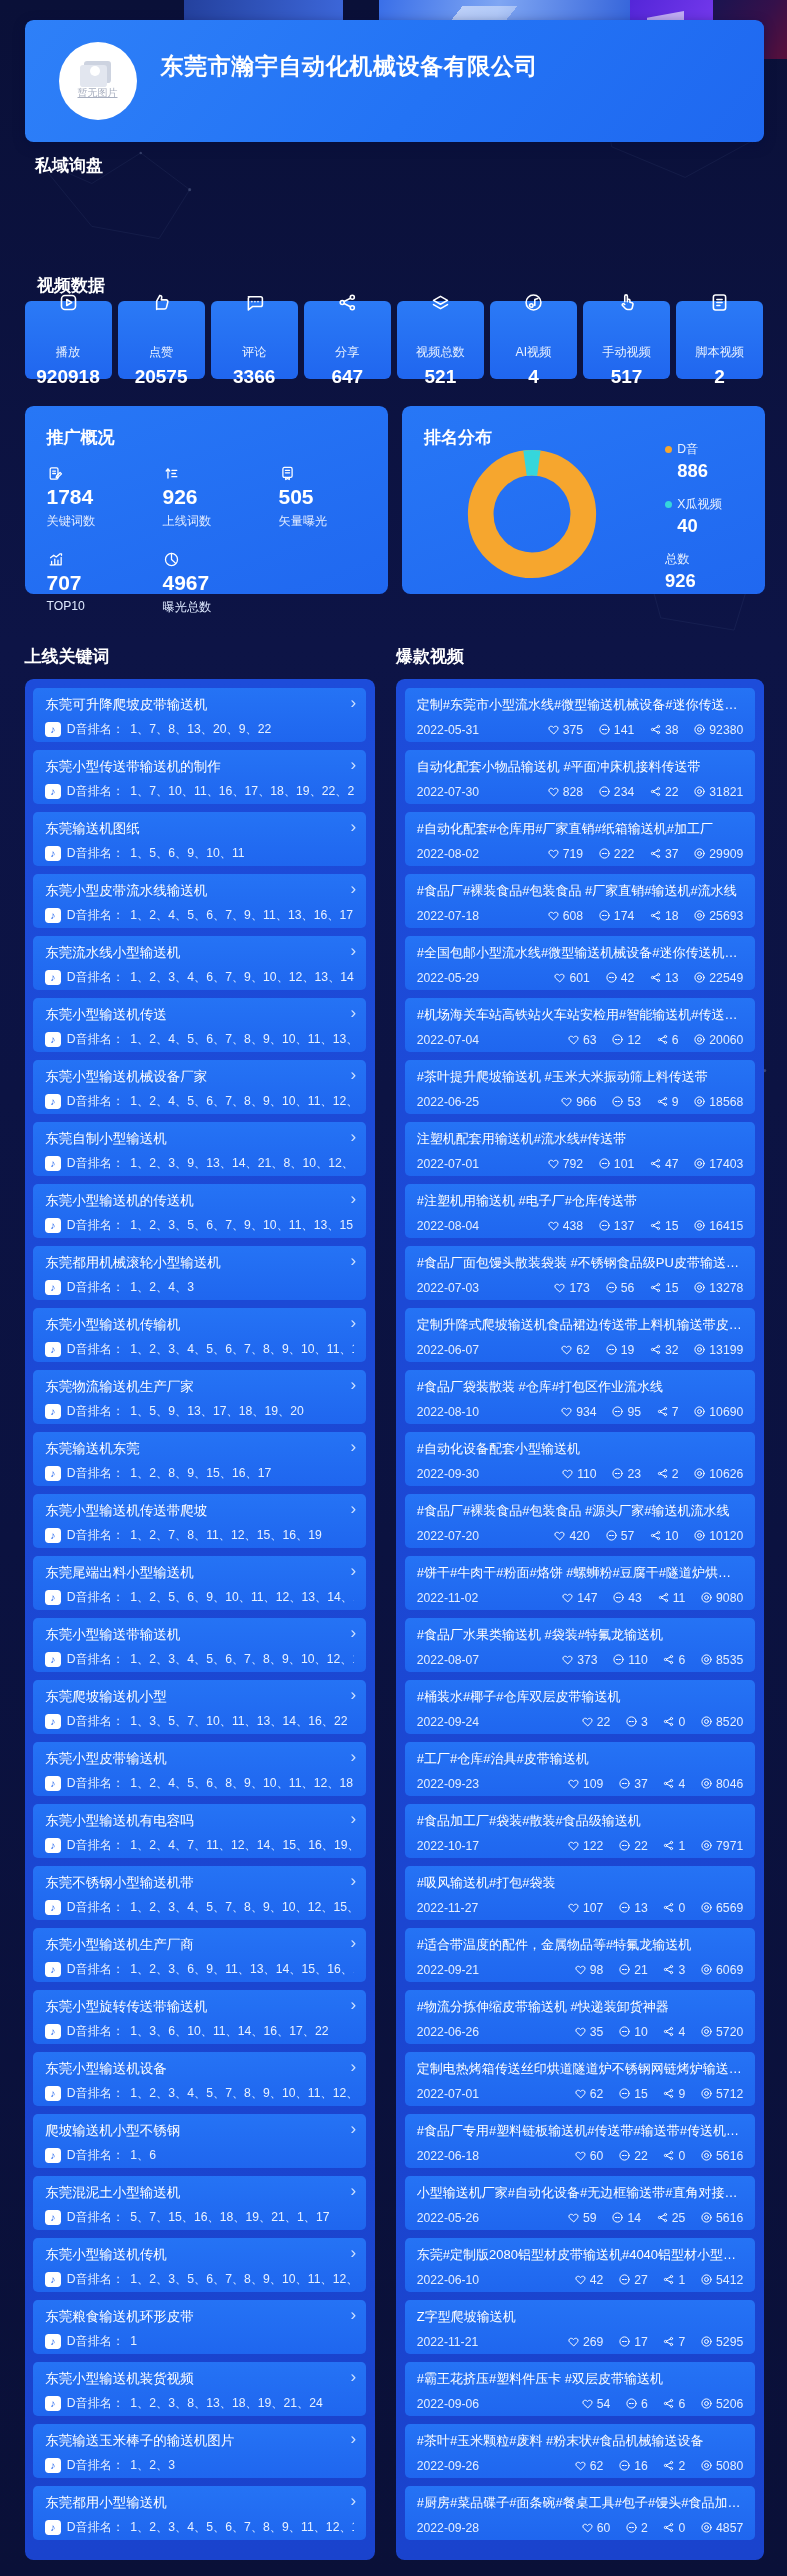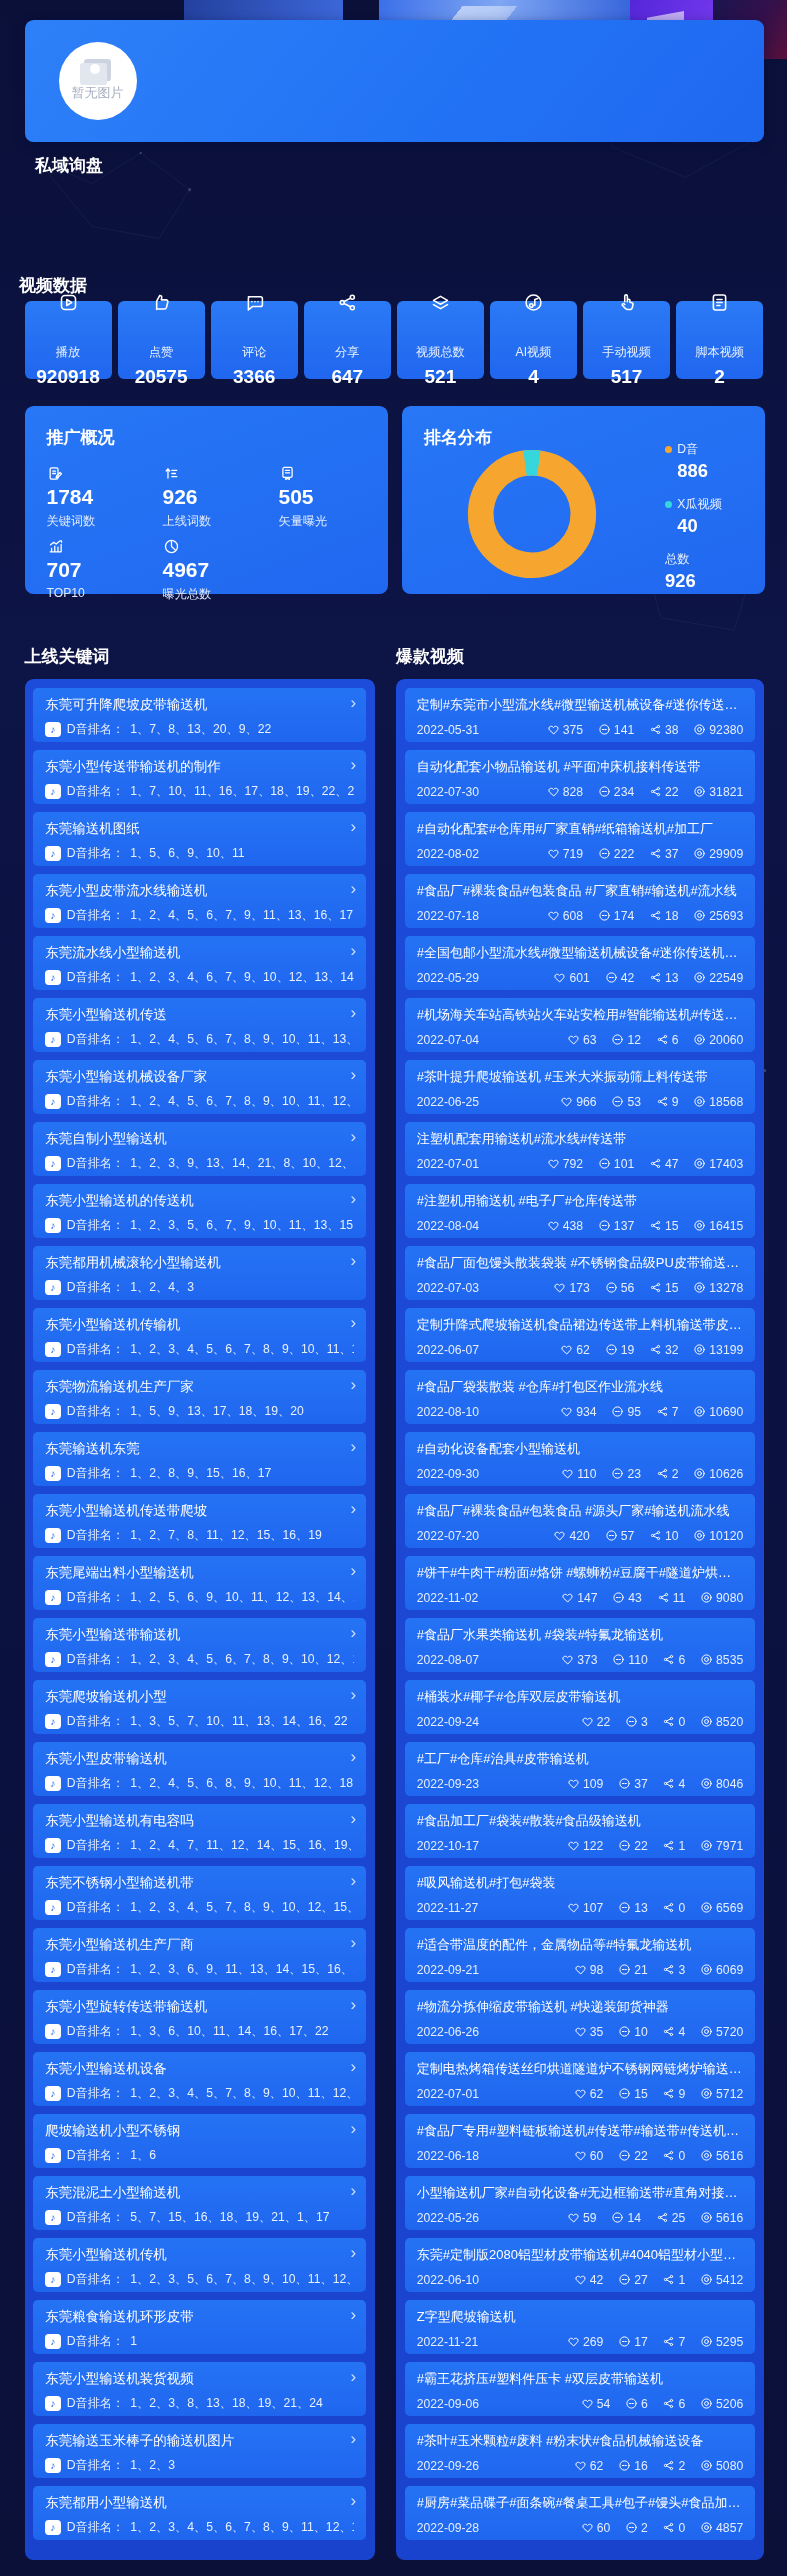--- a/index.html
+++ b/index.html
@@ -22,21 +22,21 @@
 
   
   .header-card { position:absolute; left:24.5px; top:19.6px; width:739px; height:122px; border-radius:8.6px;
     background:linear-gradient(130deg,#2e80f8 0%,#2373f5 55%,#1f68f0 100%); box-shadow:0 3.7px 12.2px rgba(0,10,60,.45); }
   .avatar { position:absolute; left:34px; top:22px; width:78px; height:78px; border-radius:50%; background:#fff;
     display:flex; flex-direction:column; align-items:center; justify-content:center; gap:3.7px; }
   .avatar-pic { width:27px; height:22px; background:#cdd3e0; border-radius:3.1px; position:relative; }
   .avatar-pic::before { content:""; position:absolute; left:-4.3px; top:4.3px; width:27px; height:22px; border-radius:3.1px;
     background:#e2e6ef; z-index:-0; }
   .avatar-pic::after { content:""; position:absolute; left:6.1px; top:5.5px; width:9.8px; height:9.8px; border-radius:50%; background:#fff; }
-  .avatar-label { color:#a7aebf; font-size:13px; }
+  .avatar-label { color:#a7aebf; font-size:10px;text-decoration:underline; }
   .company-title { position:absolute; left:136px; top:31px; font-size:23px; font-weight:bold; letter-spacing:0.6px; }
   .time-row { position:absolute; left:136px; top:84px; display:flex; gap:86px; font-size:13px; color:#eaf2ff; }
   .time-item { display:flex; align-items:center; gap:6.1px; }
   .mini-icon { width:12.2px; height:12.2px; flex:0 0 auto; }
 
   .section-title { position:absolute; font-size:17px; font-weight:bold; color:#fff; }
 
   
   .inquiry-card { position:absolute; left:24.5px; top:184px; width:367px; height:93px; border-radius:8.6px; overflow:hidden;
     background:linear-gradient(120deg,#3f8afe 0%,#2a6ff4 55%,#2258e9 100%); }
@@ -60,21 +60,21 @@
   .stat-card svg { width:21px; height:21px; }
   .stat-card .l { font-size:12.2px; color:#e8f1ff;margin-top:24px; }
   .stat-card .v { font-size:19px; font-weight:bold; }
 
   
   .promo-card, .rank-card { position:absolute; top:406px; height:188px; border-radius:8.6px;
     background:linear-gradient(160deg,#2777f6 0%,#2068f0 100%); }
   .promo-card { left:24.5px; width:363px; }
   .rank-card { left:402px; width:363px; }
   .card-title { position:absolute; left:22px; top:19.6px; font-size:17px; font-weight:bold; }
-  .promo-grid { position:absolute; left:22px; top:59px; display:grid; grid-template-columns:116px 116px 116px; row-gap:8px; }
+  .promo-grid { position:absolute; left:22px; top:59px; display:grid; grid-template-columns:116px 116px 116px; row-gap:21px; }
   .promo-item svg { width:17px; height:17px; }
   .promo-item .v { font-size:21px; font-weight:bold; margin-top:1.2px; }
   .promo-item .l { font-size:12.2px; color:#dfeaff; margin-top:3.7px; }
   .donut-wrap { position:absolute; left:61px; top:39px; width:138px; height:138px; }
   .rank-legend { position:absolute; left:263px; top:35px; }
   .legend-item { margin-bottom:13.5px; }
   .legend-top { display:flex; align-items:center; gap:4.9px; font-size:12.2px; color:#e8f1ff; }
   .legend-dot { width:7.3px; height:7.3px; border-radius:50%; }
   .legend-val { font-size:18.4px; font-weight:bold; margin-top:2.4px; margin-left:12.2px; }
 
@@ -147,25 +147,26 @@
     <div class="banner-seg seg2"></div>
     <div class="banner-seg seg3"></div>
     <div class="banner-seg seg4"></div>
   </div>
 
   <div class="header-card">
     <div class="avatar">
       <div class="avatar-pic"></div>
       <div class="avatar-label">暂无图片</div>
     </div>
+    <div class="company-title">东莞市瀚宇自动化机械设备有限公司</div>
   </div>
 
   <div class="section-title" style="left:35px; top:154px;">私域询盘</div>
 
-  <div class="section-title" style="left:19px; top:274px;">视频数据</div>
+  <div class="section-title" style="left:37px; top:274px;">视频数据</div>
   <div class="stat-row" id="video-cards">
       <div class="stat-card">
         <span><svg viewBox="0 0 24 24" fill="none" stroke="#fff" stroke-width="1.8" stroke-linecap="round" stroke-linejoin="round">
             <rect x="4" y="4" width="16" height="16" rx="4"></rect>
             <path d="M10 8.6l5.6 3.4L10 15.4z"></path>
           </svg></span>
         <div class="l">播放</div>
         <div class="v">920918</div>
       </div>
       <div class="stat-card">

